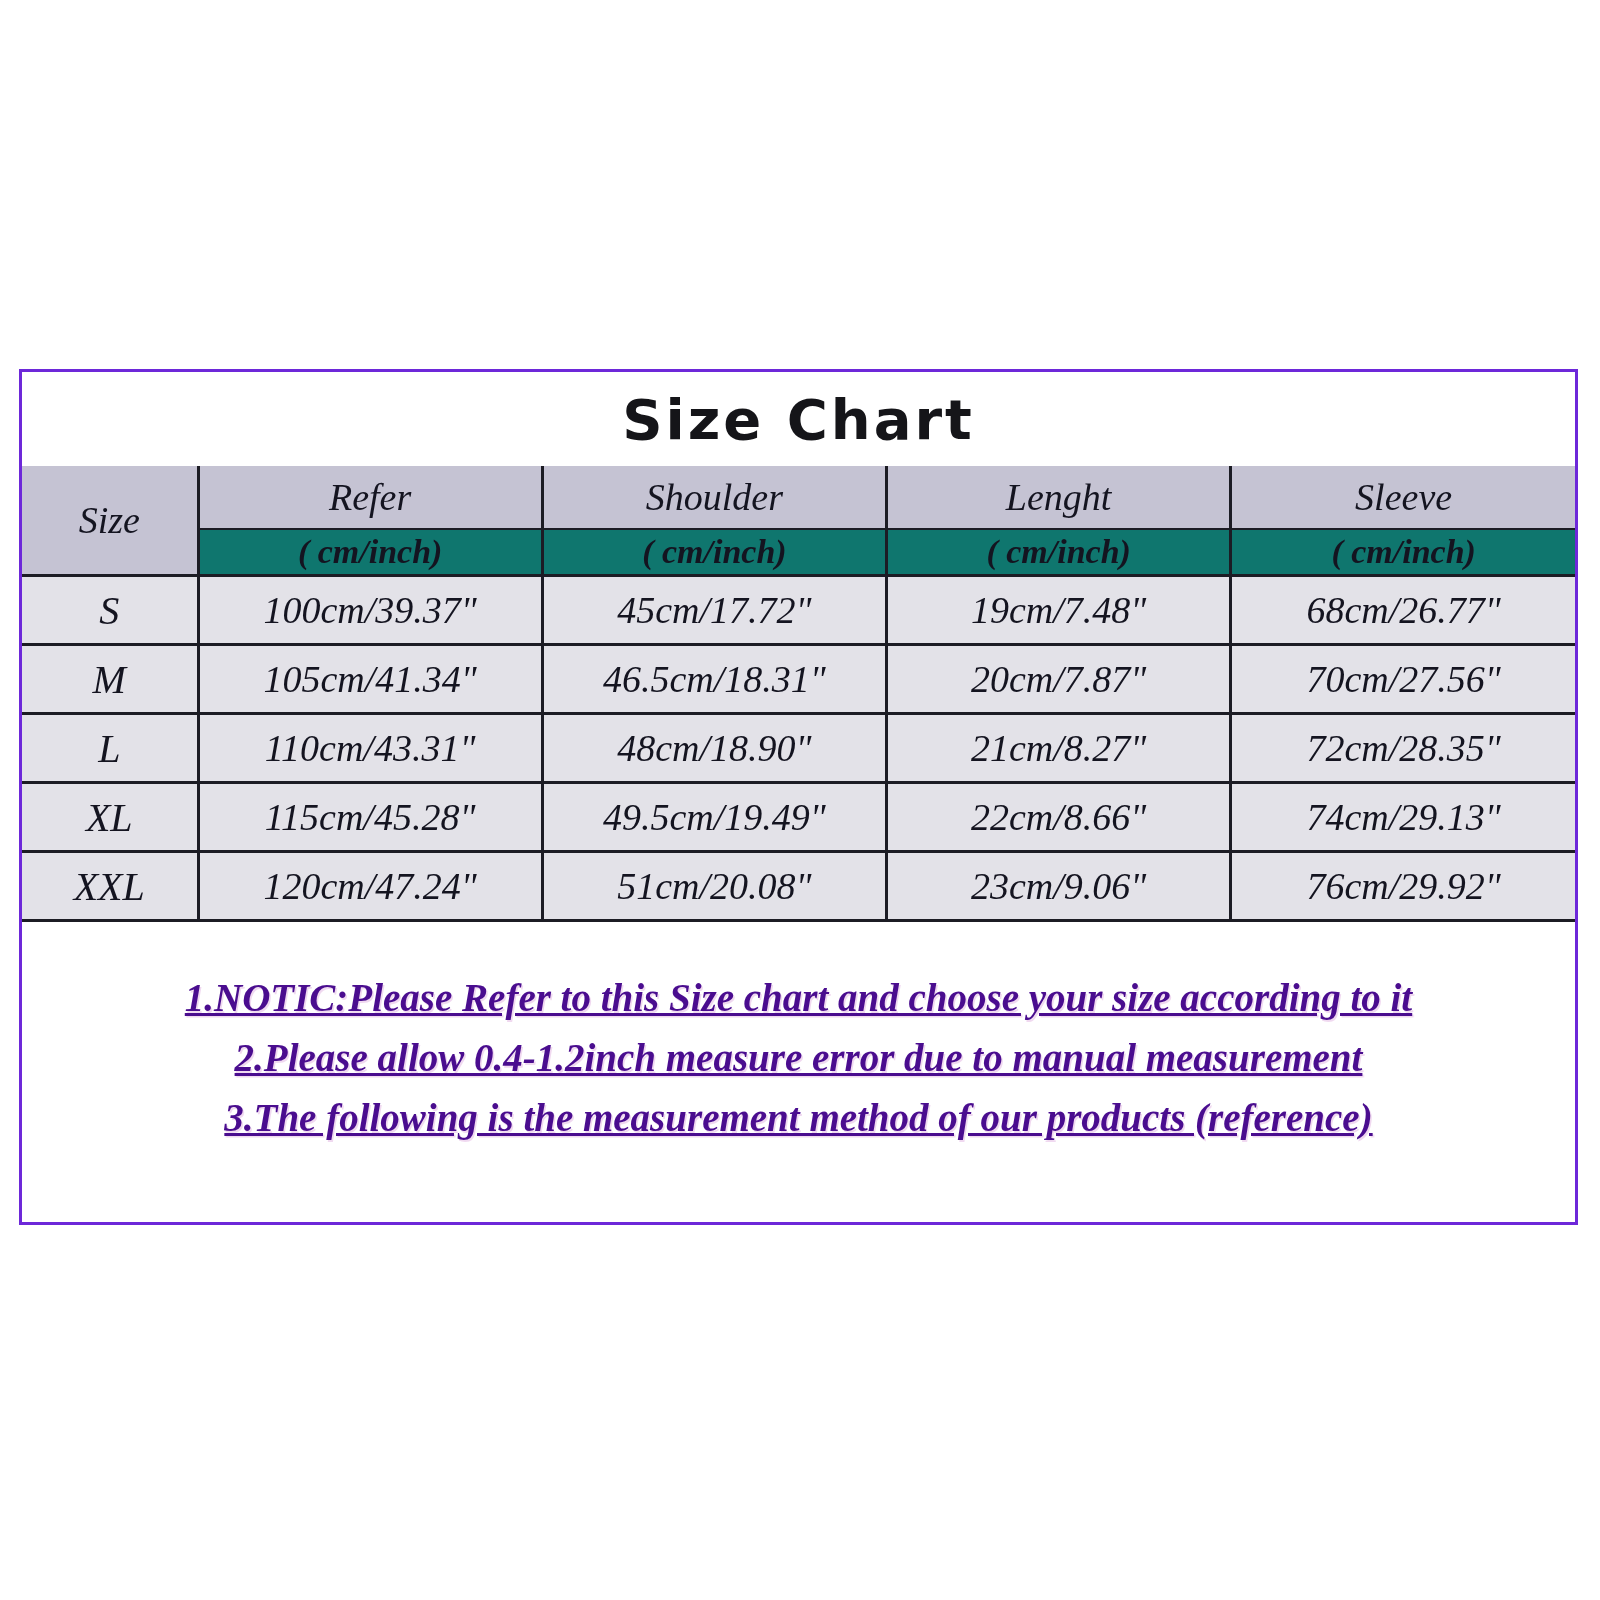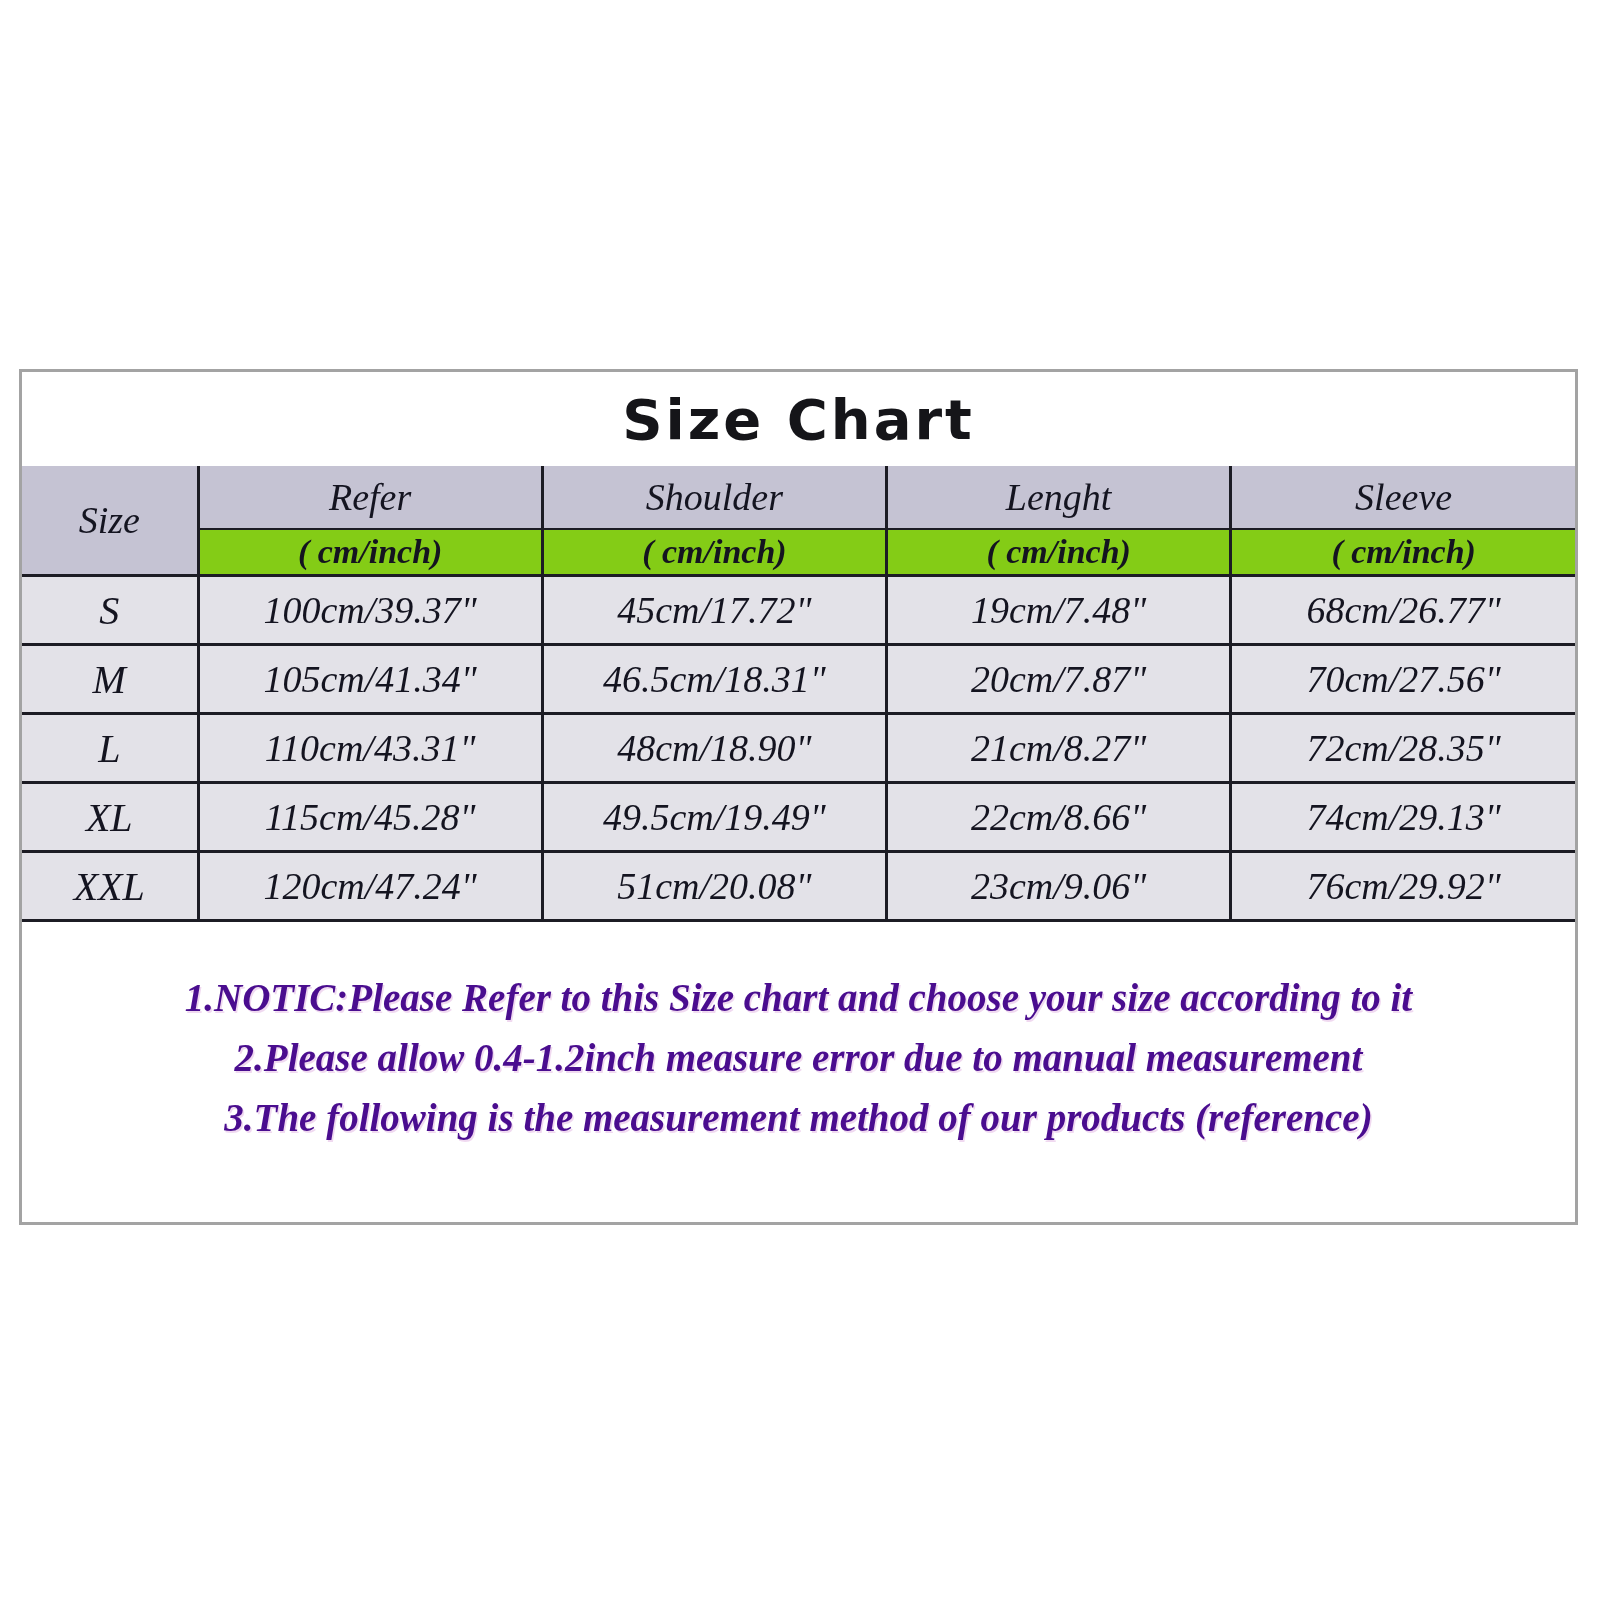--- a/index.html
+++ b/index.html
@@ -17,21 +17,21 @@
     background: #ffffff;
     overflow: hidden;
   }
   .sheet {
     position: absolute;
     left: 19px;
     top: 369px;
     width: 1559px;
     height: 856px;
     box-sizing: border-box;
-    border: 3px solid #a3a3a3;
+    border: 3px solid #6d28d9;
     background: #ffffff;
   }
   .title-band {
     height: 94px;
     display: flex;
     align-items: center;
     justify-content: center;
   }
   .title-band .title {
     font-family: "DejaVu Sans", sans-serif;
@@ -64,21 +64,21 @@
     height: 62px;
     font-size: 38px;
     font-weight: 500;
   }
   th.size-head {
     font-size: 40px;
     font-weight: 600;
   }
   tr.hdr-label th.col-head { border-bottom-width: 2px; }
   tr.hdr-unit td {
-    background: #84cc16;
+    background: #0f766e;
     height: 44px;
     font-size: 34px;
     font-weight: 600;
     border-top-width: 2px;
   }
   tr.data-row td {
     background: #e3e2e8;
     height: 66px;
     font-size: 38px;
   }
@@ -89,20 +89,21 @@
   }
   .note-line {
     font-family: "Liberation Serif", serif;
     font-style: italic;
     font-weight: 700;
     font-size: 39px;
     line-height: 60px;
     color: #4a0d8f;
     text-shadow: 1.5px 1.5px 0 rgba(206,130,206,0.30);
     white-space: nowrap;
+    text-decoration: underline;
   }
 </style>
 </head>
 <body>
 
 <div class="canvas">
   <div class="sheet">
 
     <div class="title-band">
       <span class="title">Size Chart</span>

